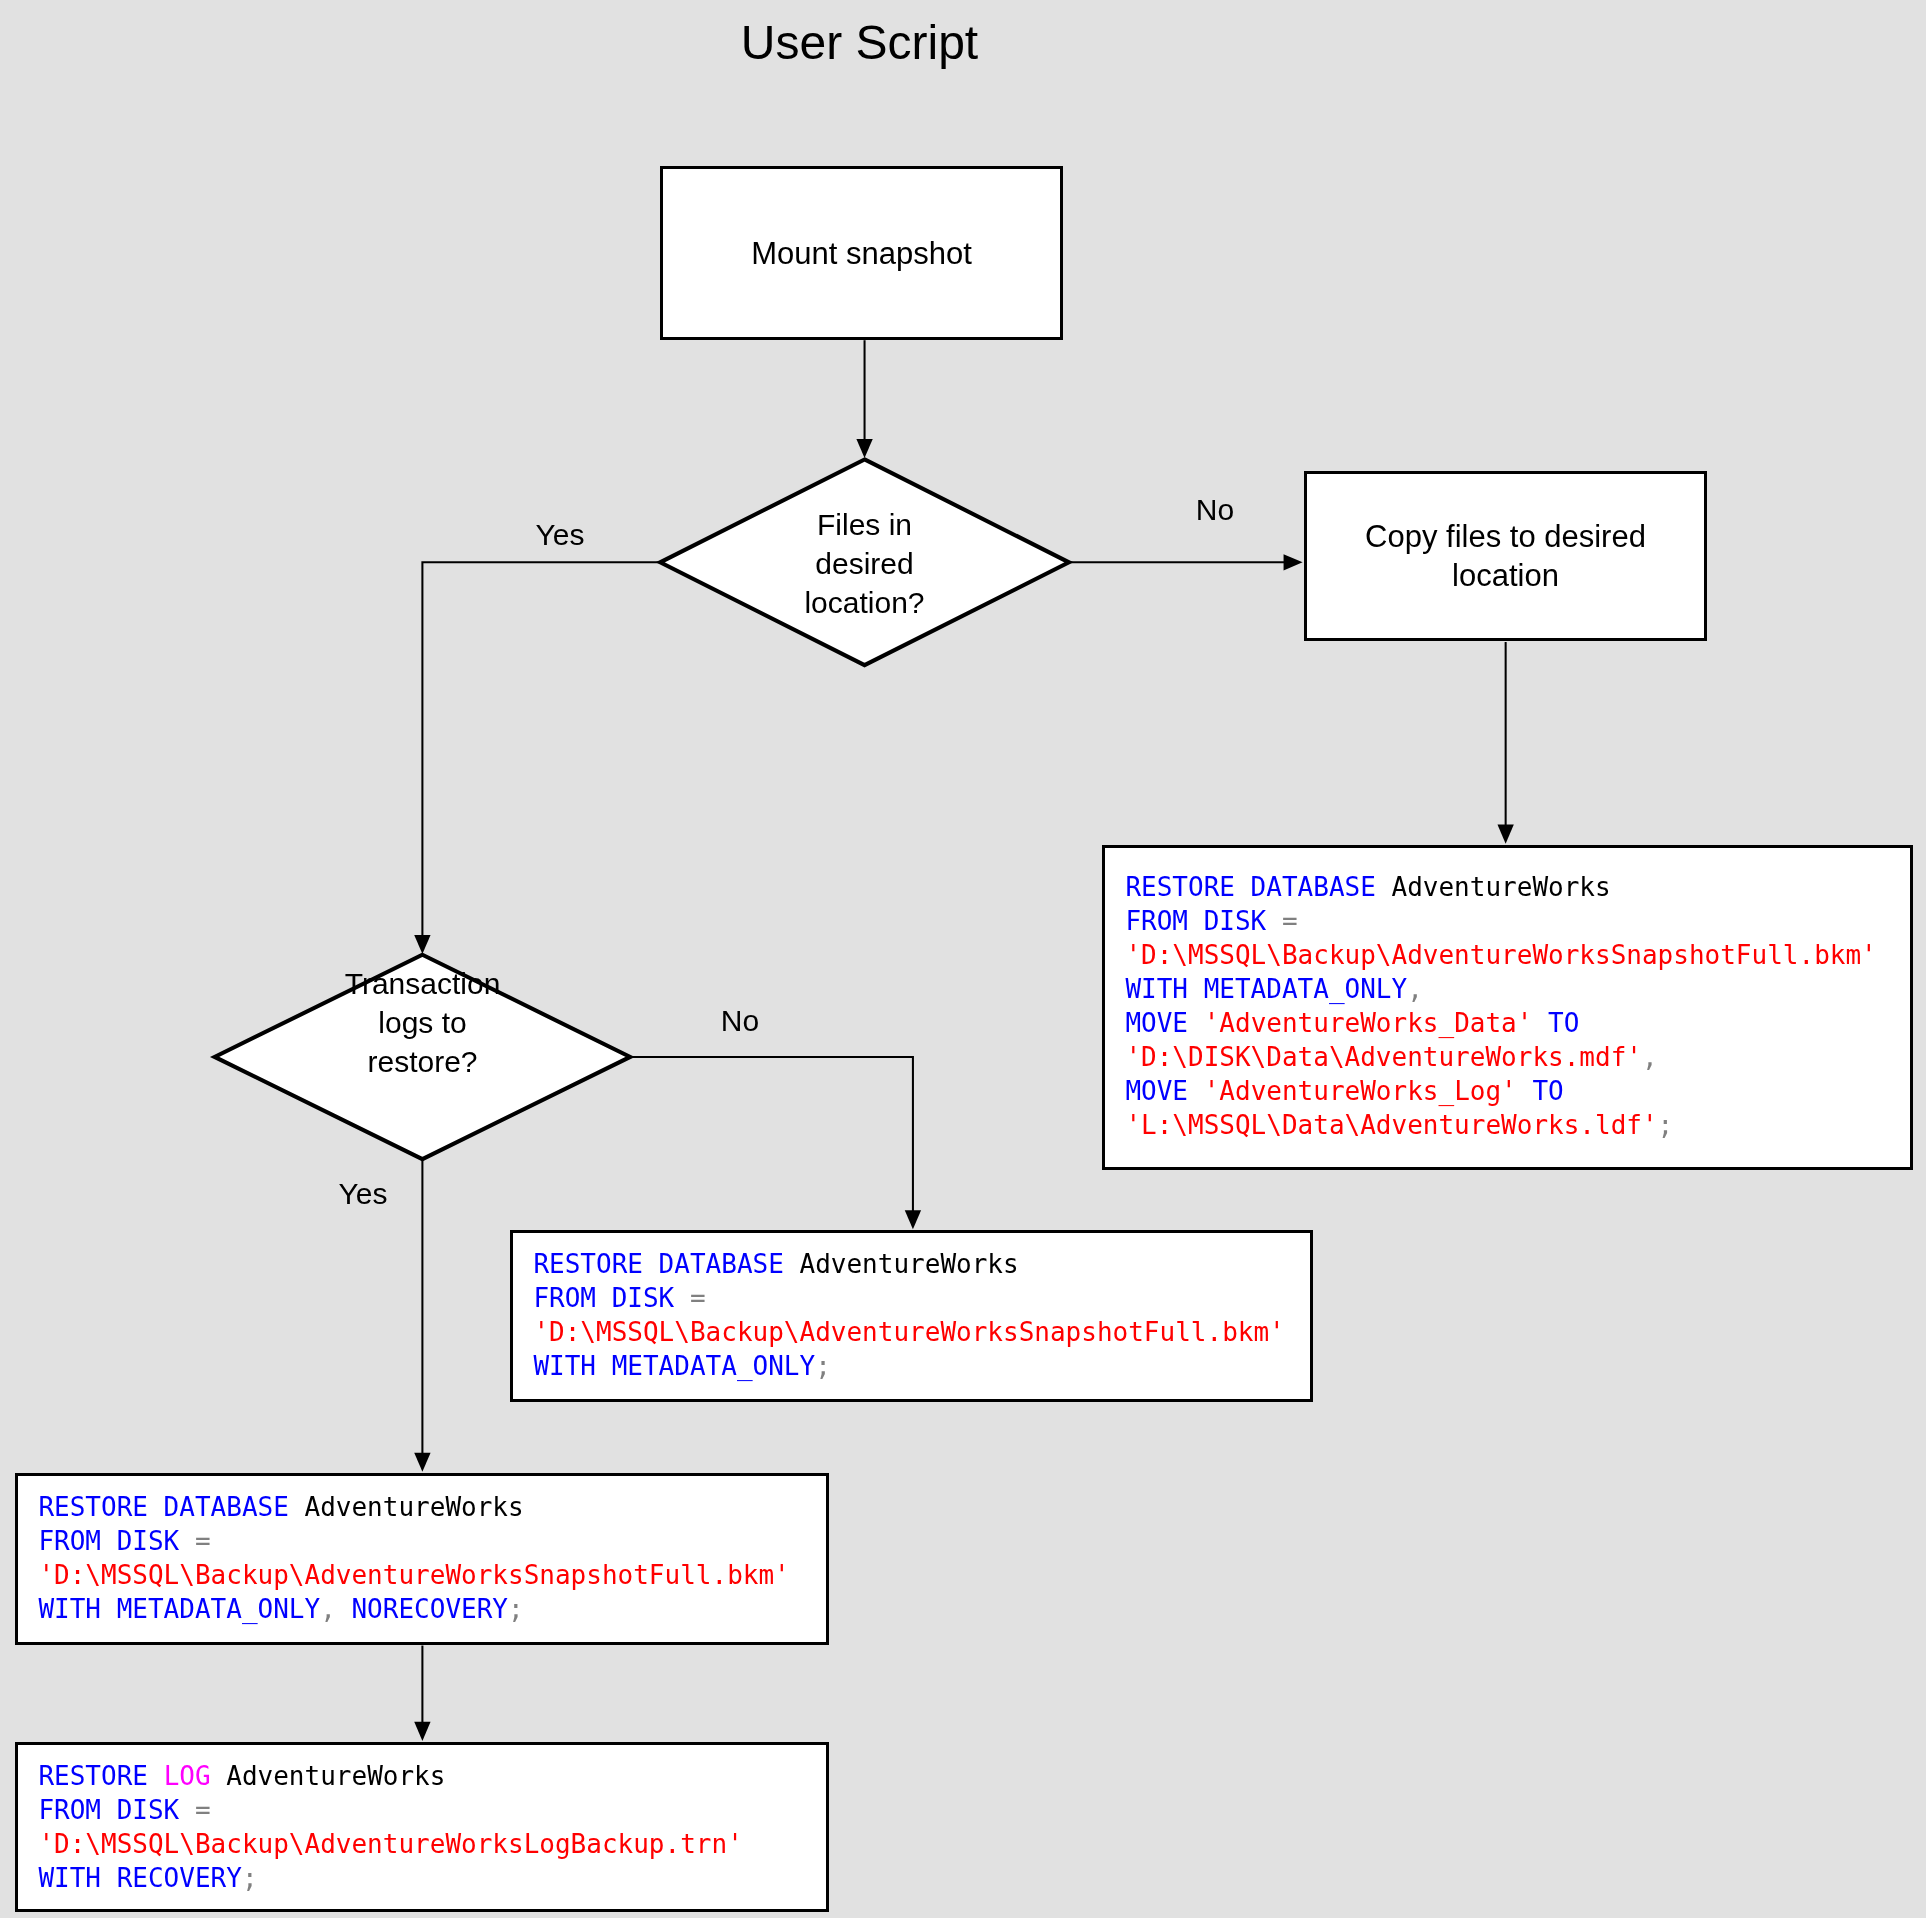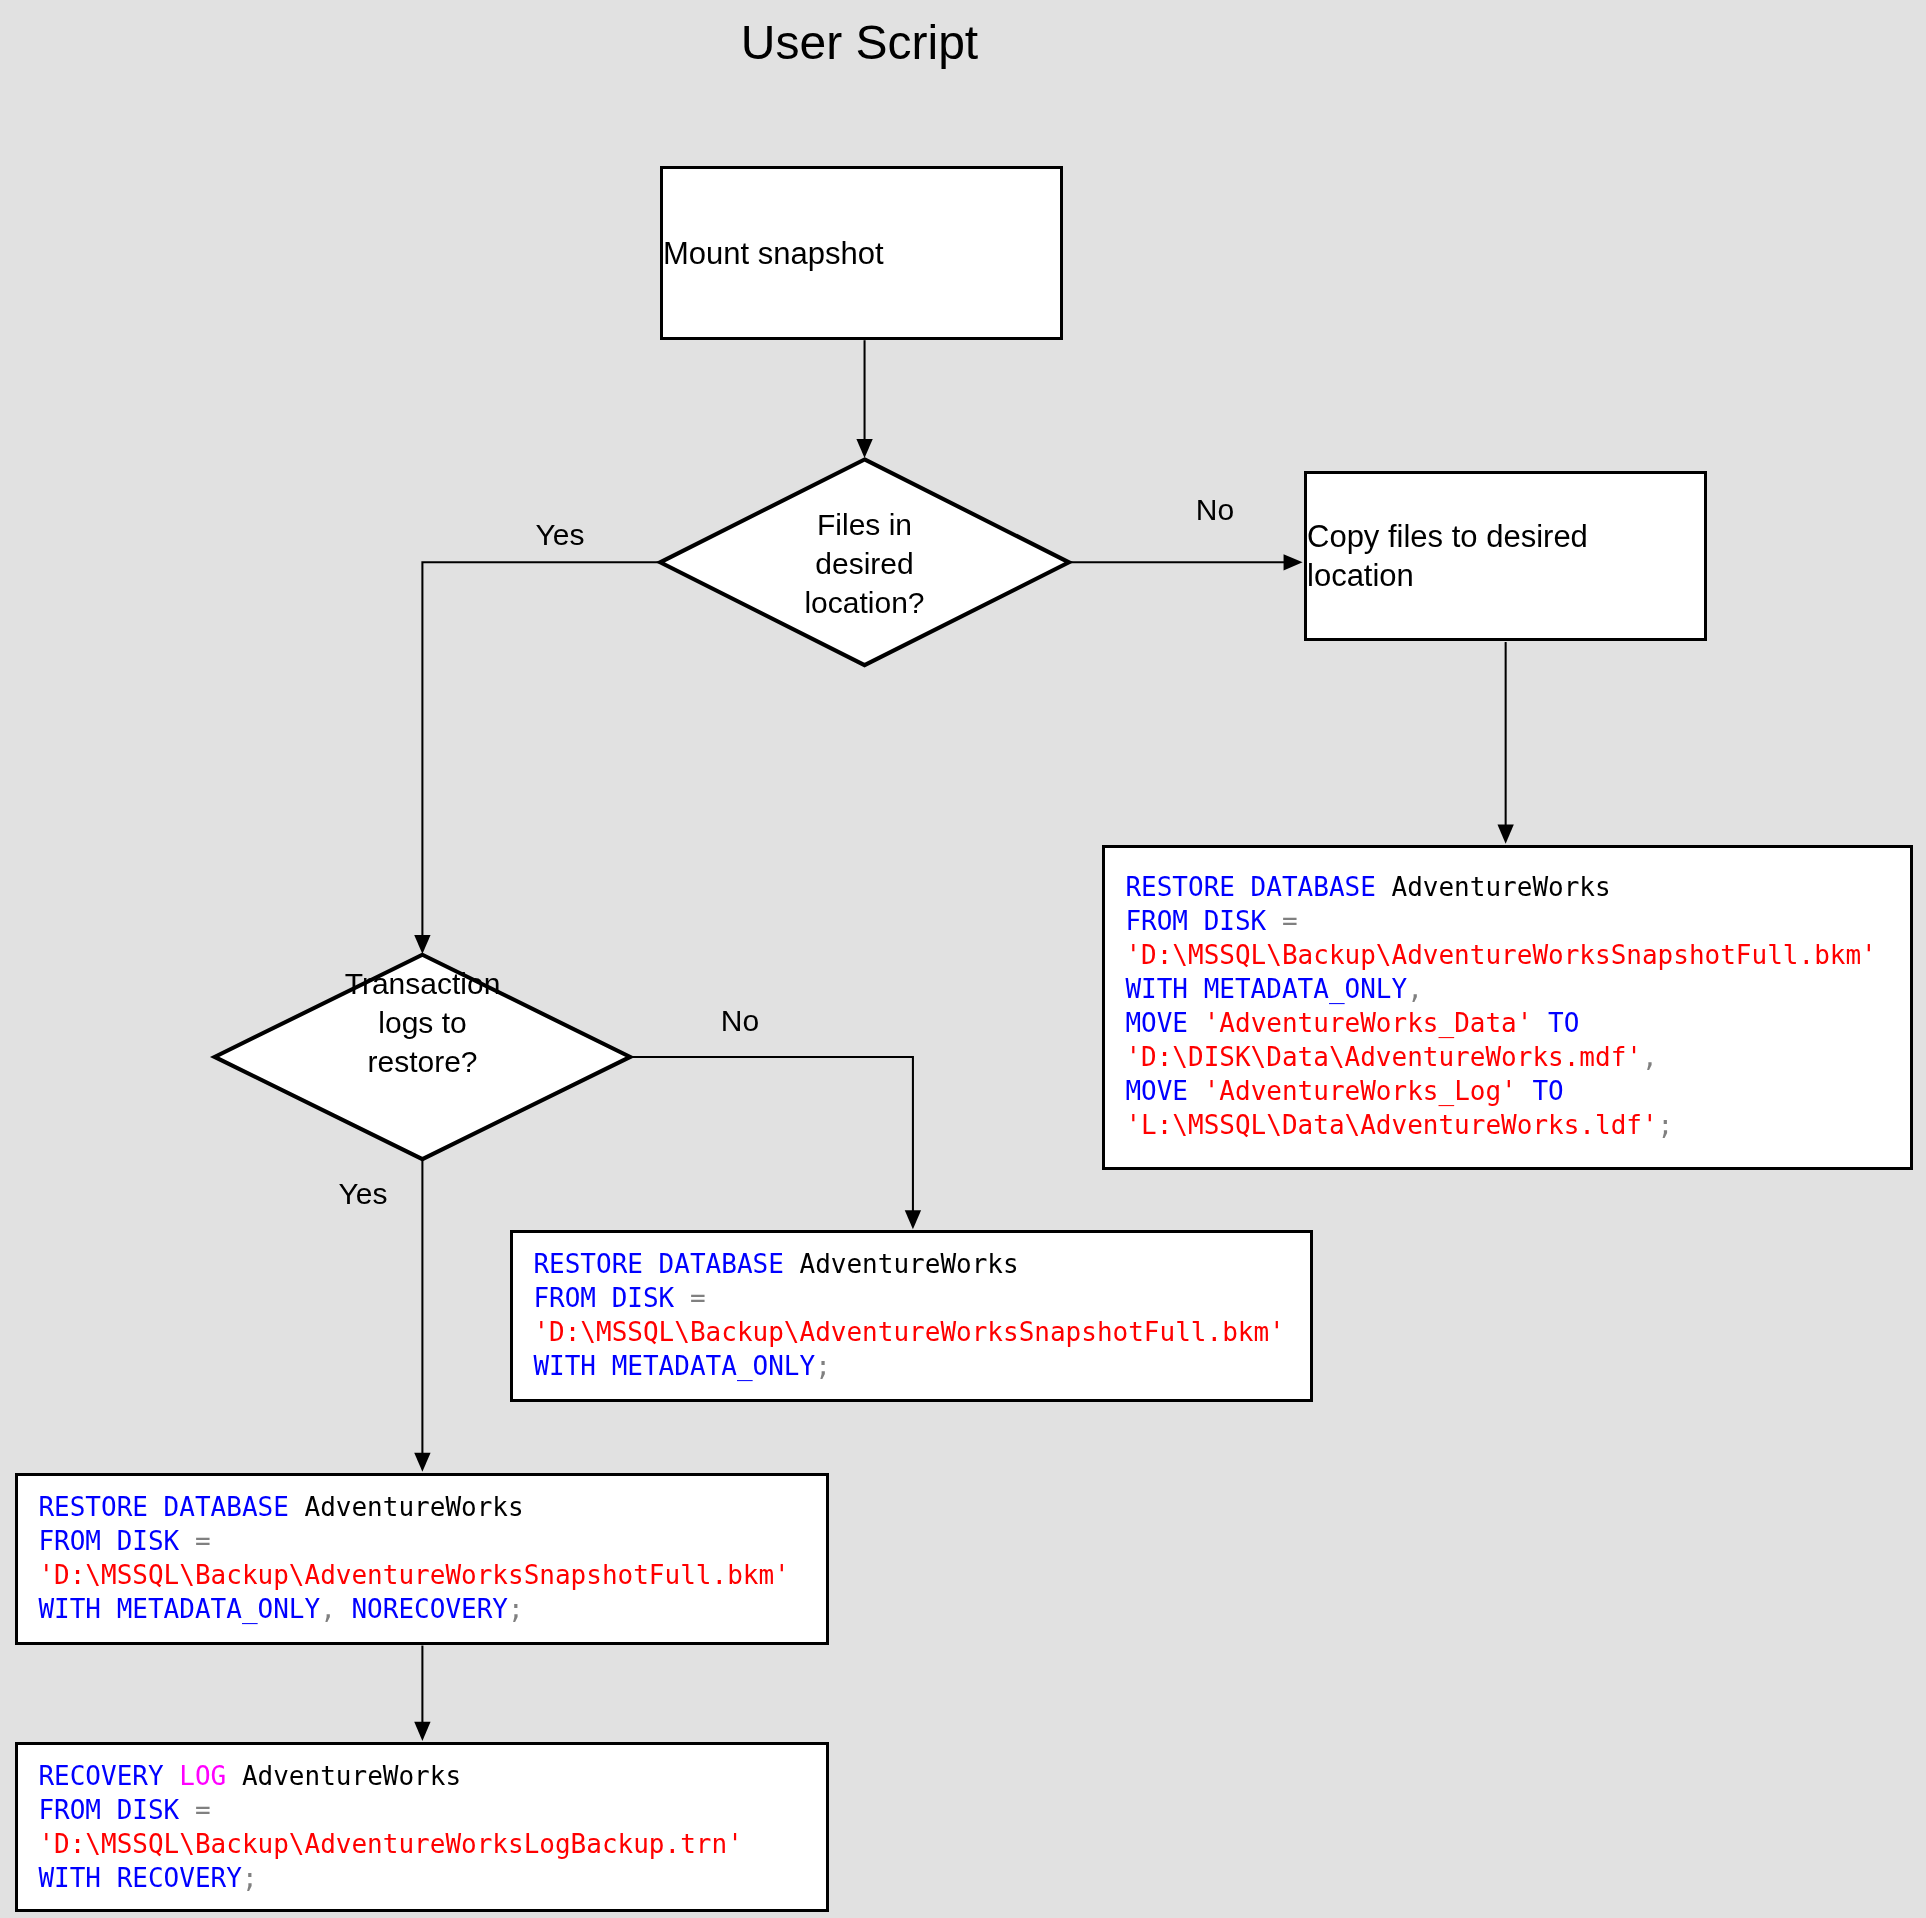--- a/index.html
+++ b/index.html
@@ -9,21 +9,21 @@
   html,body{margin:0;padding:0;}
   body{background:var(--bg);font-family:"Liberation Sans",sans-serif;}
   .canvas{position:relative;width:1926px;height:1919px;background:var(--bg);overflow:hidden;}
   .connectors{position:absolute;left:0;top:0;}
   .edge{stroke:var(--line);stroke-width:3;fill:none;}
   .arrowhead{fill:var(--line);stroke:none;}
   .diamond{fill:var(--fill);stroke:var(--line);stroke-width:6;}
   .page-title{position:absolute;left:621px;top:15px;width:477px;text-align:center;
     font-size:48px;color:#000;}
   .process-box{position:absolute;background:var(--fill);border:3.4px solid var(--line);
-    box-sizing:border-box;display:flex;flex-direction:column;align-items:flex-start;justify-content:center;
+    box-sizing:border-box;display:flex;flex-direction:column;align-items:center;justify-content:center;
     font-size:31px;color:#000;line-height:39px;text-align:center;}
   .diamond-label{position:absolute;display:flex;flex-direction:column;align-items:center;justify-content:flex-end;
     font-size:30px;color:#000;line-height:39px;text-align:center;}
   .edge-label{position:absolute;transform:translate(-50%,-50%);font-size:30px;color:#000;white-space:nowrap;}
   .code-box{position:absolute;background:var(--fill);border:3.4px solid var(--line);
     box-sizing:border-box;font-family:"DejaVu Sans Mono","Liberation Mono",monospace;
     font-size:26px;line-height:34px;}
   .code-line{white-space:pre;}
   .tok-k{color:var(--k);}
   .tok-s{color:var(--s);}
@@ -110,20 +110,20 @@
     </div>
 
   <div class="code-box" style="left:15px;top:1473px;width:814px;height:172px;padding:14.3px 20.4px;">
       <div class="code-line"><span class="tok-k">RESTORE DATABASE </span><span class="tok-i">AdventureWorks</span></div>
       <div class="code-line"><span class="tok-k">FROM DISK </span><span class="tok-o">=</span></div>
       <div class="code-line"><span class="tok-s">'D:\MSSQL\Backup\AdventureWorksSnapshotFull.bkm'</span></div>
       <div class="code-line"><span class="tok-k">WITH METADATA_ONLY</span><span class="tok-o">, </span><span class="tok-k">NORECOVERY</span><span class="tok-o">;</span></div>
     </div>
 
   <div class="code-box" style="left:15px;top:1742px;width:814px;height:170px;padding:13.6px 20.4px;">
-      <div class="code-line"><span class="tok-k">RECOVERY </span><span class="tok-l">LOG </span><span class="tok-i">AdventureWorks</span></div>
+      <div class="code-line"><span class="tok-k">RESTORE </span><span class="tok-l">LOG </span><span class="tok-i">AdventureWorks</span></div>
       <div class="code-line"><span class="tok-k">FROM DISK </span><span class="tok-o">=</span></div>
       <div class="code-line"><span class="tok-s">'D:\MSSQL\Backup\AdventureWorksLogBackup.trn'</span></div>
       <div class="code-line"><span class="tok-k">WITH RECOVERY</span><span class="tok-o">;</span></div>
     </div>
 
 </div>
 
 
 </body></html>

